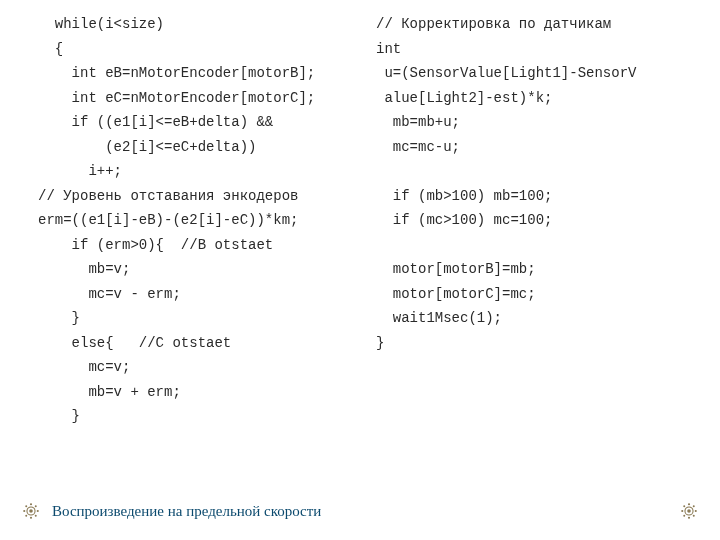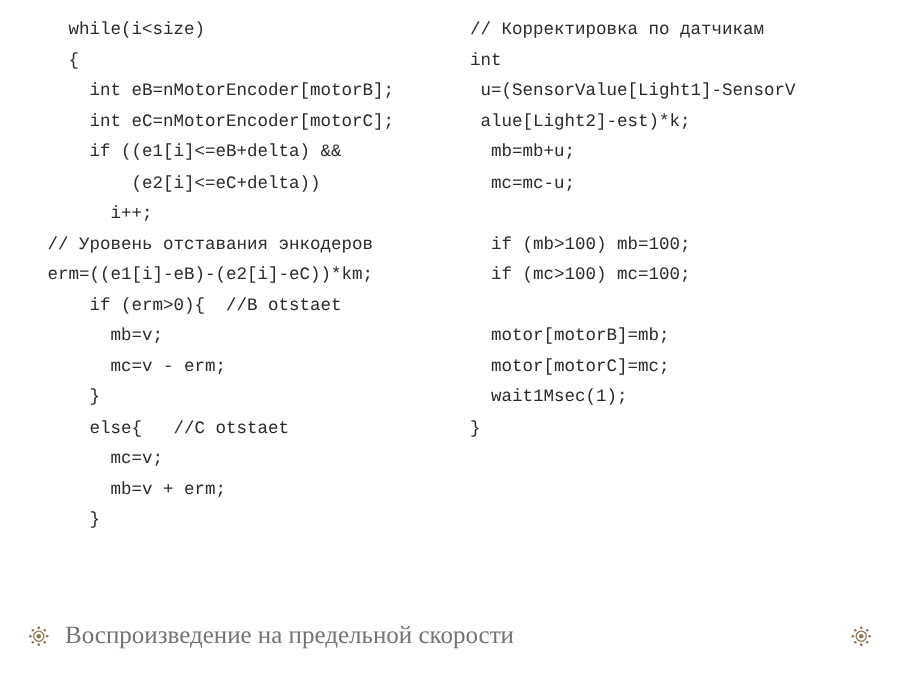--- a/index.html
+++ b/index.html
@@ -32,22 +32,22 @@
   .footer {
     position: absolute;
     bottom: 20px;
     left: 0;
     right: 0;
     display: flex;
     align-items: center;
     padding: 0 22px;
   }
   .footer-title {
-    color: #737373;
-    font-size: 20px;
+    color: #0c4a6e;
+    font-size: 15px;
     font-family: Georgia, serif;
     flex: 1;
     padding: 0 12px;
   }
   .medallion {
     width: 18px;
     height: 18px;
     flex: 0 0 18px;
   }
   .medallion svg { display:block; }

